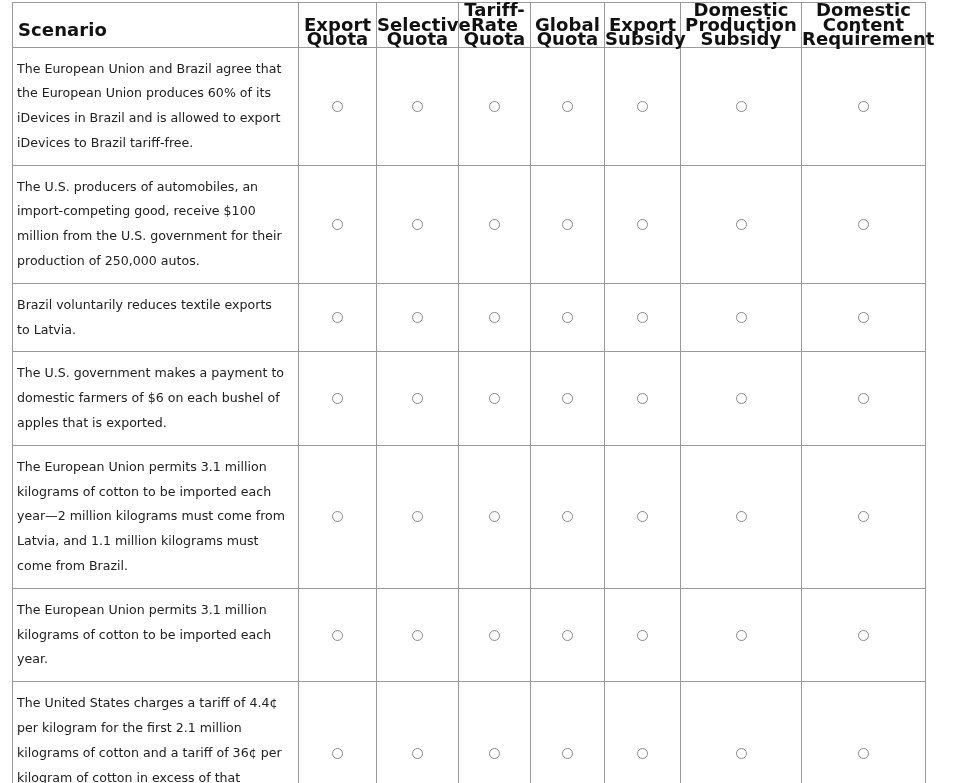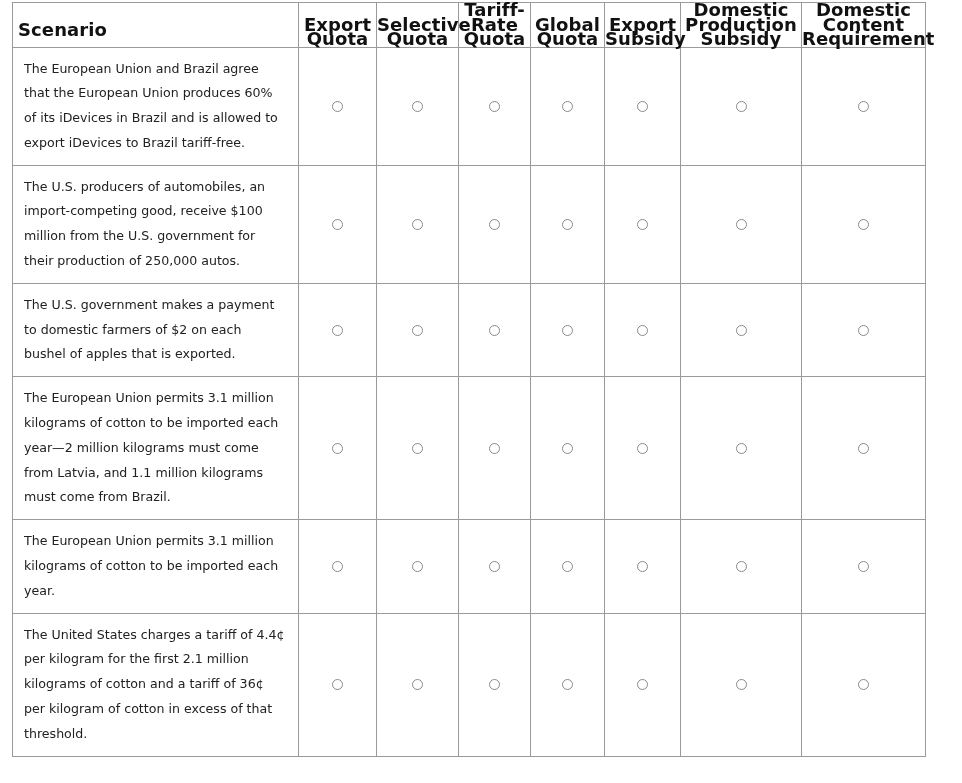--- a/index.html
+++ b/index.html
@@ -62,21 +62,21 @@
 
   
   tbody td {
     vertical-align: middle;
     font-size: 12.6px;
     line-height: 24.8px;
     color: #222222;
   }
   tbody td.scenario-cell {
     text-align: left;
-    padding: 9px 12px 9px 11px;
+    padding: 9px 12px 9px 4px;
     vertical-align: middle;
   }
   tbody td.radio-cell {
     text-align: center;
     padding: 0;
   }
 
   
   .radio {
     display: inline-block;
@@ -143,21 +143,31 @@
             <td class="scenario-cell">The U.S. producers of automobiles, an import-competing good, receive $100 million from the U.S. government for their production of 250,000 autos.</td>
             <td class="radio-cell"><span class="radio"></span></td>
             <td class="radio-cell"><span class="radio"></span></td>
             <td class="radio-cell"><span class="radio"></span></td>
             <td class="radio-cell"><span class="radio"></span></td>
             <td class="radio-cell"><span class="radio"></span></td>
             <td class="radio-cell"><span class="radio"></span></td>
             <td class="radio-cell"><span class="radio"></span></td>
           </tr>
           <tr>
-            <td class="scenario-cell">The U.S. government makes a payment to domestic farmers of $2 on each bushel of apples that is exported.</td>
+            <td class="scenario-cell">Brazil voluntarily reduces textile exports to Latvia.</td>
+            <td class="radio-cell"><span class="radio"></span></td>
+            <td class="radio-cell"><span class="radio"></span></td>
+            <td class="radio-cell"><span class="radio"></span></td>
+            <td class="radio-cell"><span class="radio"></span></td>
+            <td class="radio-cell"><span class="radio"></span></td>
+            <td class="radio-cell"><span class="radio"></span></td>
+            <td class="radio-cell"><span class="radio"></span></td>
+          </tr>
+          <tr>
+            <td class="scenario-cell">The U.S. government makes a payment to domestic farmers of $6 on each bushel of apples that is exported.</td>
             <td class="radio-cell"><span class="radio"></span></td>
             <td class="radio-cell"><span class="radio"></span></td>
             <td class="radio-cell"><span class="radio"></span></td>
             <td class="radio-cell"><span class="radio"></span></td>
             <td class="radio-cell"><span class="radio"></span></td>
             <td class="radio-cell"><span class="radio"></span></td>
             <td class="radio-cell"><span class="radio"></span></td>
           </tr>
           <tr>
             <td class="scenario-cell">The European Union permits 3.1 million kilograms of cotton to be imported each year—2 million kilograms must come from Latvia, and 1.1 million kilograms must come from Brazil.</td>

